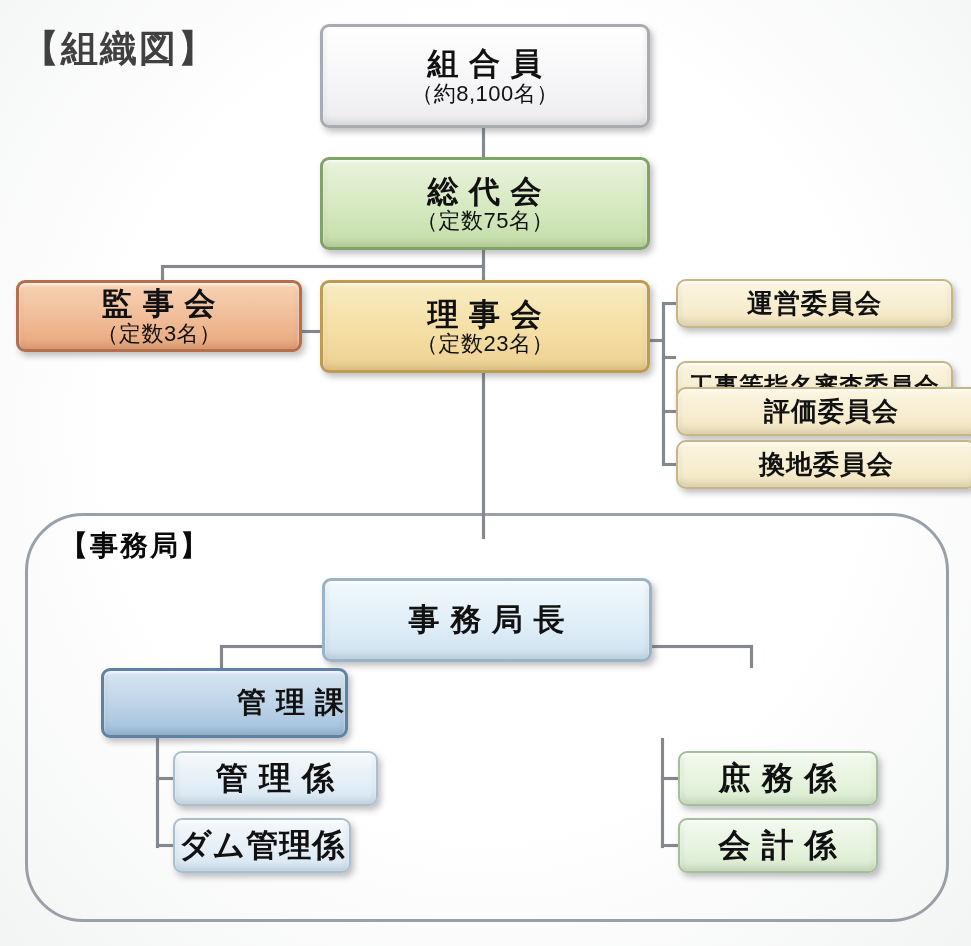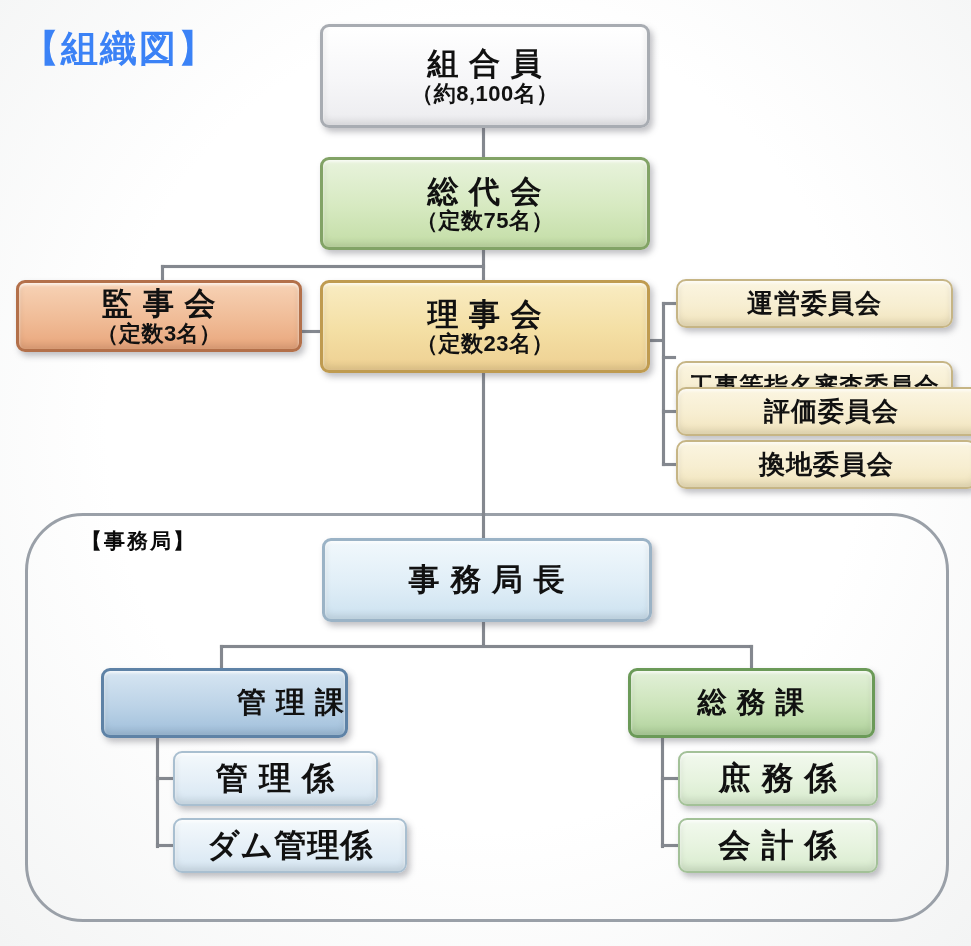--- a/index.html
+++ b/index.html
@@ -7,57 +7,57 @@
     width:971px;height:946px;
     font-family:"Liberation Sans","DejaVu Sans",sans-serif;
     background:radial-gradient(ellipse at 50% 45%, #ffffff 55%, #f3f4f4 100%);
     position:relative;overflow:hidden;
     color:#111;
   }
   .stage{position:absolute;left:0;top:0;width:971px;height:946px;}
 
   .page-title{
     position:absolute;left:22px;top:24px;
-    font-size:37px;font-weight:bold;letter-spacing:2px;color:#3b82f6;
+    font-size:37px;font-weight:bold;letter-spacing:2px;color:#404040;
   }
 
   .box{
     position:absolute;display:flex;flex-direction:column;
     align-items:center;justify-content:center;
     border-radius:9px;box-sizing:border-box;text-align:center;
     box-shadow:3px 4px 6px rgba(90,90,100,.38), inset 0 2px 3px rgba(255,255,255,.75), inset 0 -4px 7px rgba(0,0,0,.10);
   }
   .box .t{font-weight:bold;letter-spacing:1px;line-height:1.15;white-space:nowrap;}
   .box .s{letter-spacing:.5px;line-height:1.1;white-space:nowrap;}
 
   .white { background:linear-gradient(180deg,#ffffff 0%,#f6f6f8 55%,#ececef 100%); border:3px solid #a8acb2; }
   .green { background:linear-gradient(180deg,#e8f3dc 0%,#d6e9c0 55%,#c3dda6 100%); border:3px solid #82a366; }
   .salmon{ background:linear-gradient(180deg,#f7d2b5 0%,#f0bc97 55%,#e9a67c 100%); border:3px solid #b3704a; }
   .gold  { background:linear-gradient(180deg,#f9ecc2 0%,#f4dfa4 55%,#eed092 100%); border:3px solid #bf9b50; }
   .cream { background:linear-gradient(180deg,#fbf5e1 0%,#f7eed1 55%,#f1e4bd 100%); border:2px solid #c6b585; border-radius:10px;}
-  .paleblue { background:linear-gradient(180deg,#f1f8fc 0%,#e0eef7 55%,#cde2f0 100%); border:3px solid #9bb3c6; }
+  .paleblue { background:linear-gradient(180deg,#f1f8fc 0%,#e0eef7 55%,#cde2f0 100%); border:3px solid #9bb3c6;margin-top:40px; }
   .blue  { background:linear-gradient(180deg,#d6e5f2 0%,#bcd3e7 55%,#a0bfdb 100%); border:3px solid #5e82a6; }
   .lightblue{ background:linear-gradient(180deg,#f4f9fc 0%,#e5eff7 55%,#d6e6f2 100%); border:2px solid #a9bfd0; }
   .green2{ background:linear-gradient(180deg,#e2f0d8 0%,#cce4ba 55%,#b0d29c 100%); border:3px solid #6b9a58; }
   .lightgreen{ background:linear-gradient(180deg,#f2f9ee 0%,#e6f3de 55%,#d8ebce 100%); border:2px solid #a3c198; }
 
   .line{position:absolute;background:#84888f;box-shadow:0 0 1px rgba(60,60,70,.4);}
 
   .jimu-container{
     position:absolute;left:25px;top:513px;width:924px;height:409px;
     border:3px solid #9aa0a8;border-radius:58px;box-sizing:border-box;
     background:transparent;
   }
   .jimu-label{
     position:absolute;left:60px;top:527px;
-    font-size:21px;font-weight:bold;letter-spacing:2px;color:#0a0a0a;margin-left:21px;
+    font-size:28px;font-weight:bold;letter-spacing:2px;color:#0a0a0a;
   }
 
   
-  .fs-main{font-size:31px;} .fs-sub{font-size:22px;font-weight:bold;}
+  .fs-main{font-size:31px;} .fs-sub{font-size:22px;}
   .fs-comm{font-size:26px;} .fs-comm-long{font-size:24px;}
   .fs-ka{font-size:29px;} .fs-kakari{font-size:32px;}
 </style>
 </head>
 <body>
 
 <div class="stage">
 
   <div class="page-title">【組織図】</div>
 
@@ -123,27 +123,24 @@
   <div class="box paleblue" style="left:322px;top:538px;width:330px;height:84px;">
     <div class="t fs-main">事 務 局 長</div>
   </div>
 
   <div class="box blue" style="left:101px;top:668px;width:247px;height:70px;align-items:flex-end;">
     <div class="t fs-ka">管 理 課</div>
   </div>
   <div class="box lightblue" style="left:173px;top:751px;width:205px;height:55px;">
     <div class="t fs-kakari">管 理 係</div>
   </div>
-  <div class="box lightblue" style="left:173px;top:818px;width:234px;height:55px;text-align:right;">
+  <div class="box lightblue" style="left:173px;top:818px;width:178px;height:55px;text-align:right;">
     <div class="t fs-kakari">ダム管理係</div>
   </div>
 
-  <div class="box green2" style="left:628px;top:668px;width:247px;height:70px;">
-    <div class="t fs-ka">総 務 課</div>
-  </div>
   <div class="box lightgreen" style="left:678px;top:751px;width:200px;height:55px;align-items:center;">
     <div class="t fs-kakari">庶 務 係</div>
   </div>
   <div class="box lightgreen" style="left:678px;top:818px;width:200px;height:55px;">
     <div class="t fs-kakari">会 計 係</div>
   </div>
 
 </div>
 
 </body></html>

